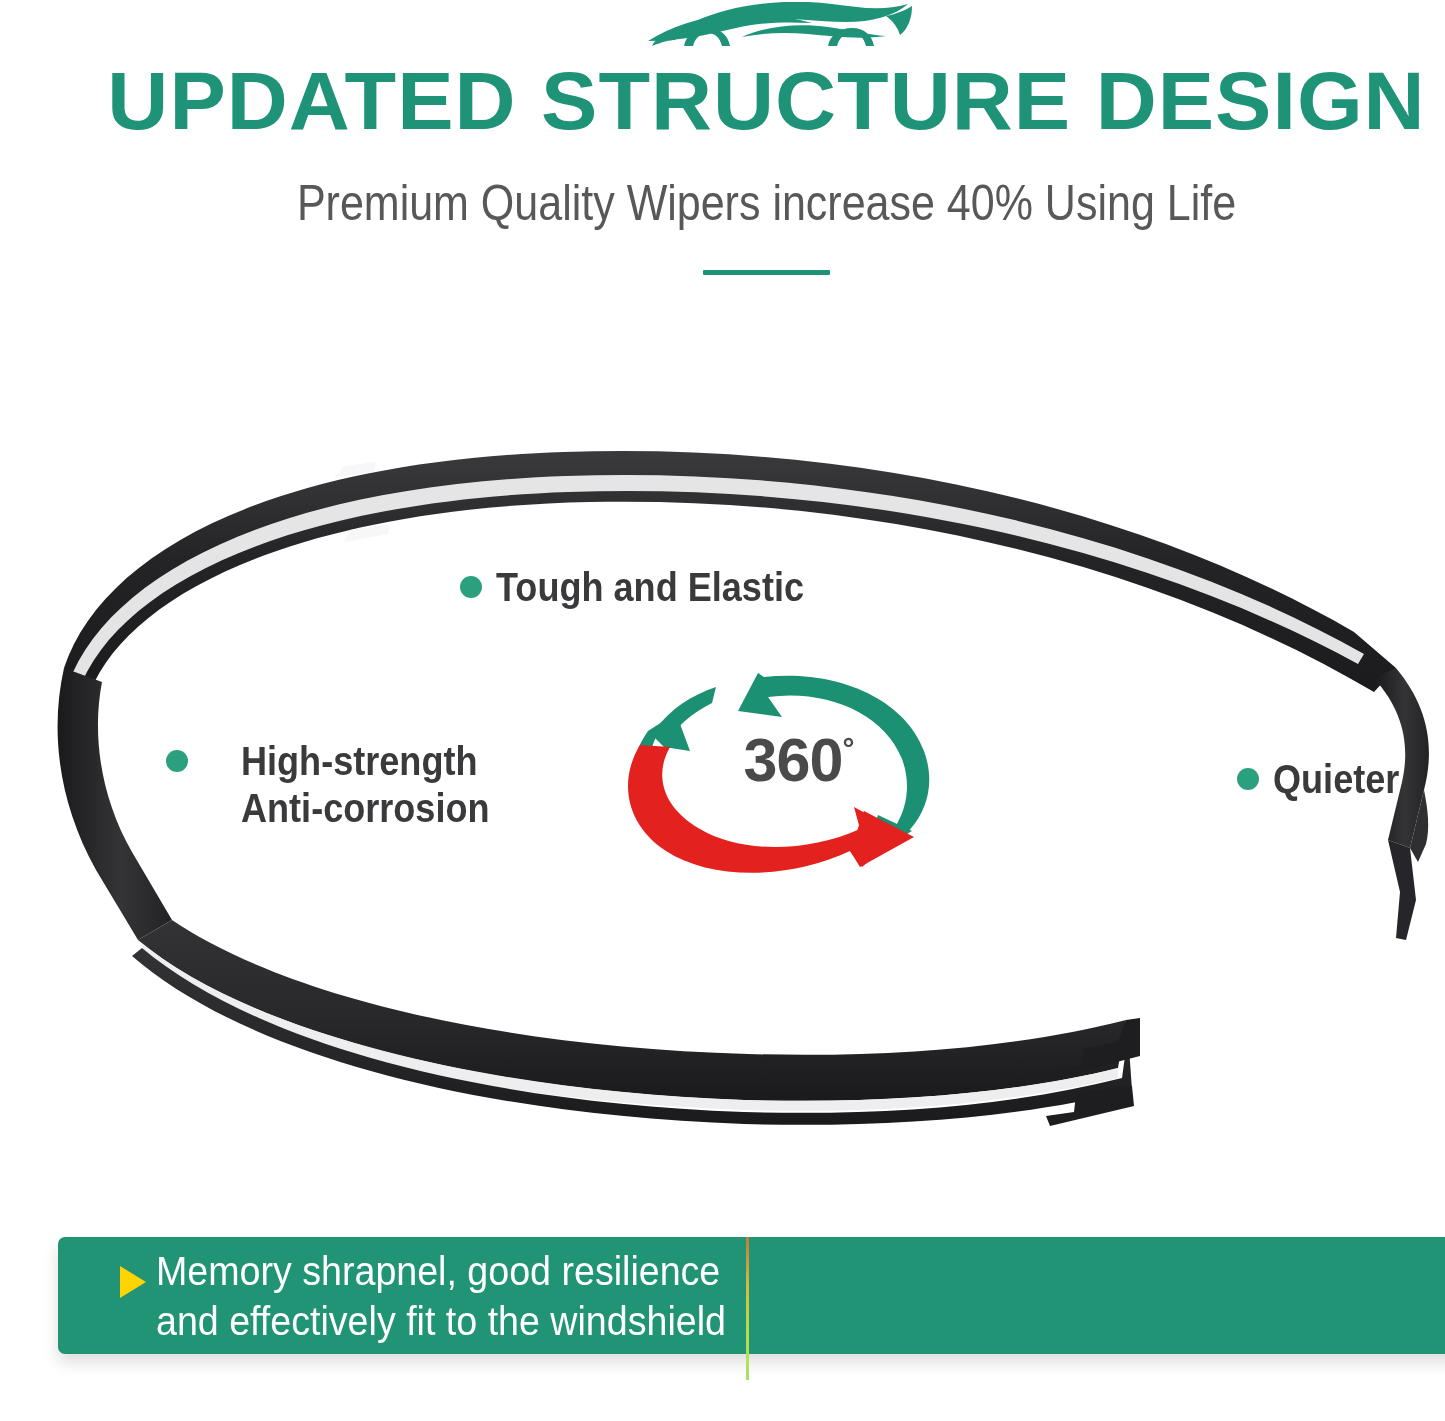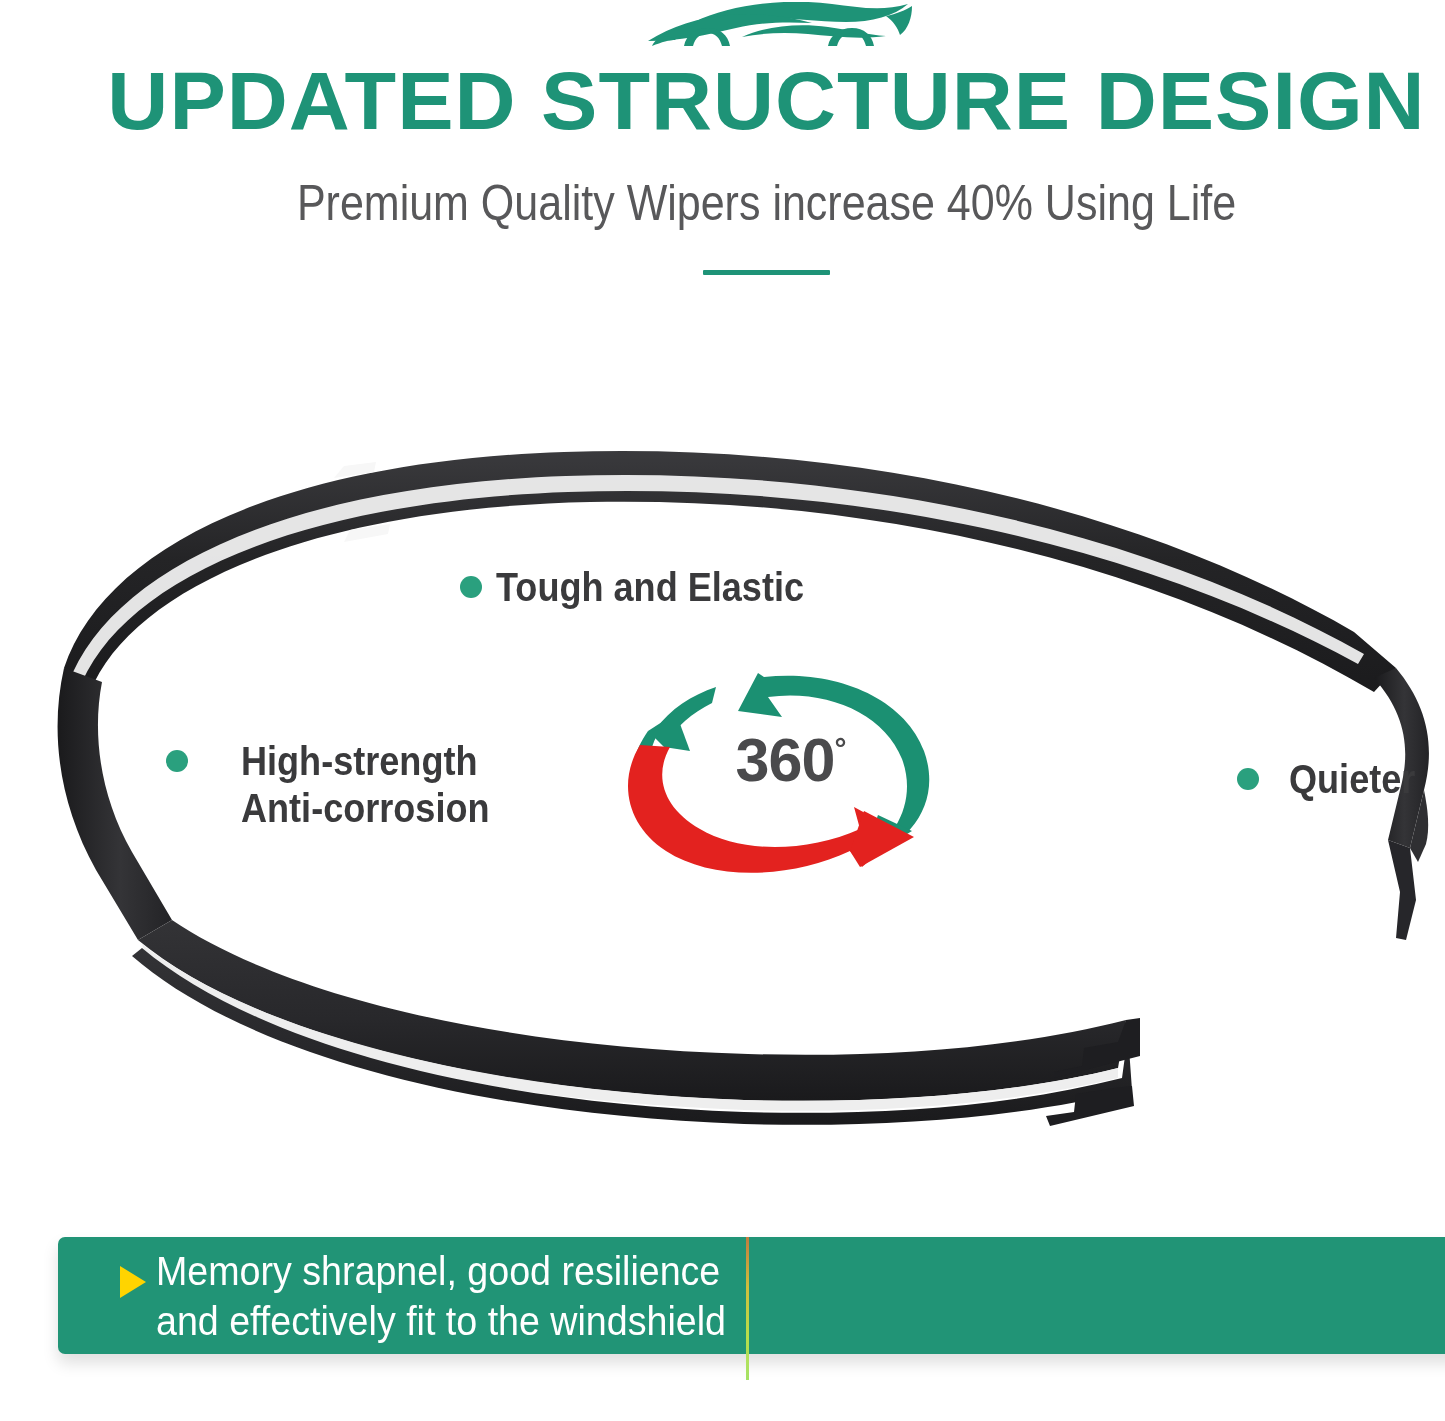--- a/index.html
+++ b/index.html
@@ -100,34 +100,34 @@
     line-height: 47px;
     color: #3A3A3C;
     transform: scaleX(0.88);
     transform-origin: 0 50%;
   }
   .feature .ftext .l2 { display: block; }
 
   #feat-tough       { left: 416px; top: 564px; }
   #feat-anti-ox     { left: 866px; top: 564px; }
   #feat-high-str    { left: 122px; top: 738px; gap: 39px; }
-  #feat-quieter     { left: 1193px; top: 756px; gap: 16px; }
+  #feat-quieter     { left: 1193px; top: 756px; }
 
   
   .badge360 {
     position: absolute;
     left: 568px;
     top: 655px;
     width: 350px;
     height: 230px;
   }
   .badge360 svg { display: block; width: 350px; height: 230px; }
   .badge360 .badge-text {
     position: absolute;
-    left: 4px;
+    left: 12px;
     top: 62px;
     width: 350px;
     text-align: center;
     font-family: "Liberation Sans", sans-serif;
     font-weight: bold;
     font-size: 61px;
     line-height: 64px;
     color: #4A4A4C;
     letter-spacing: -1px;
   }

